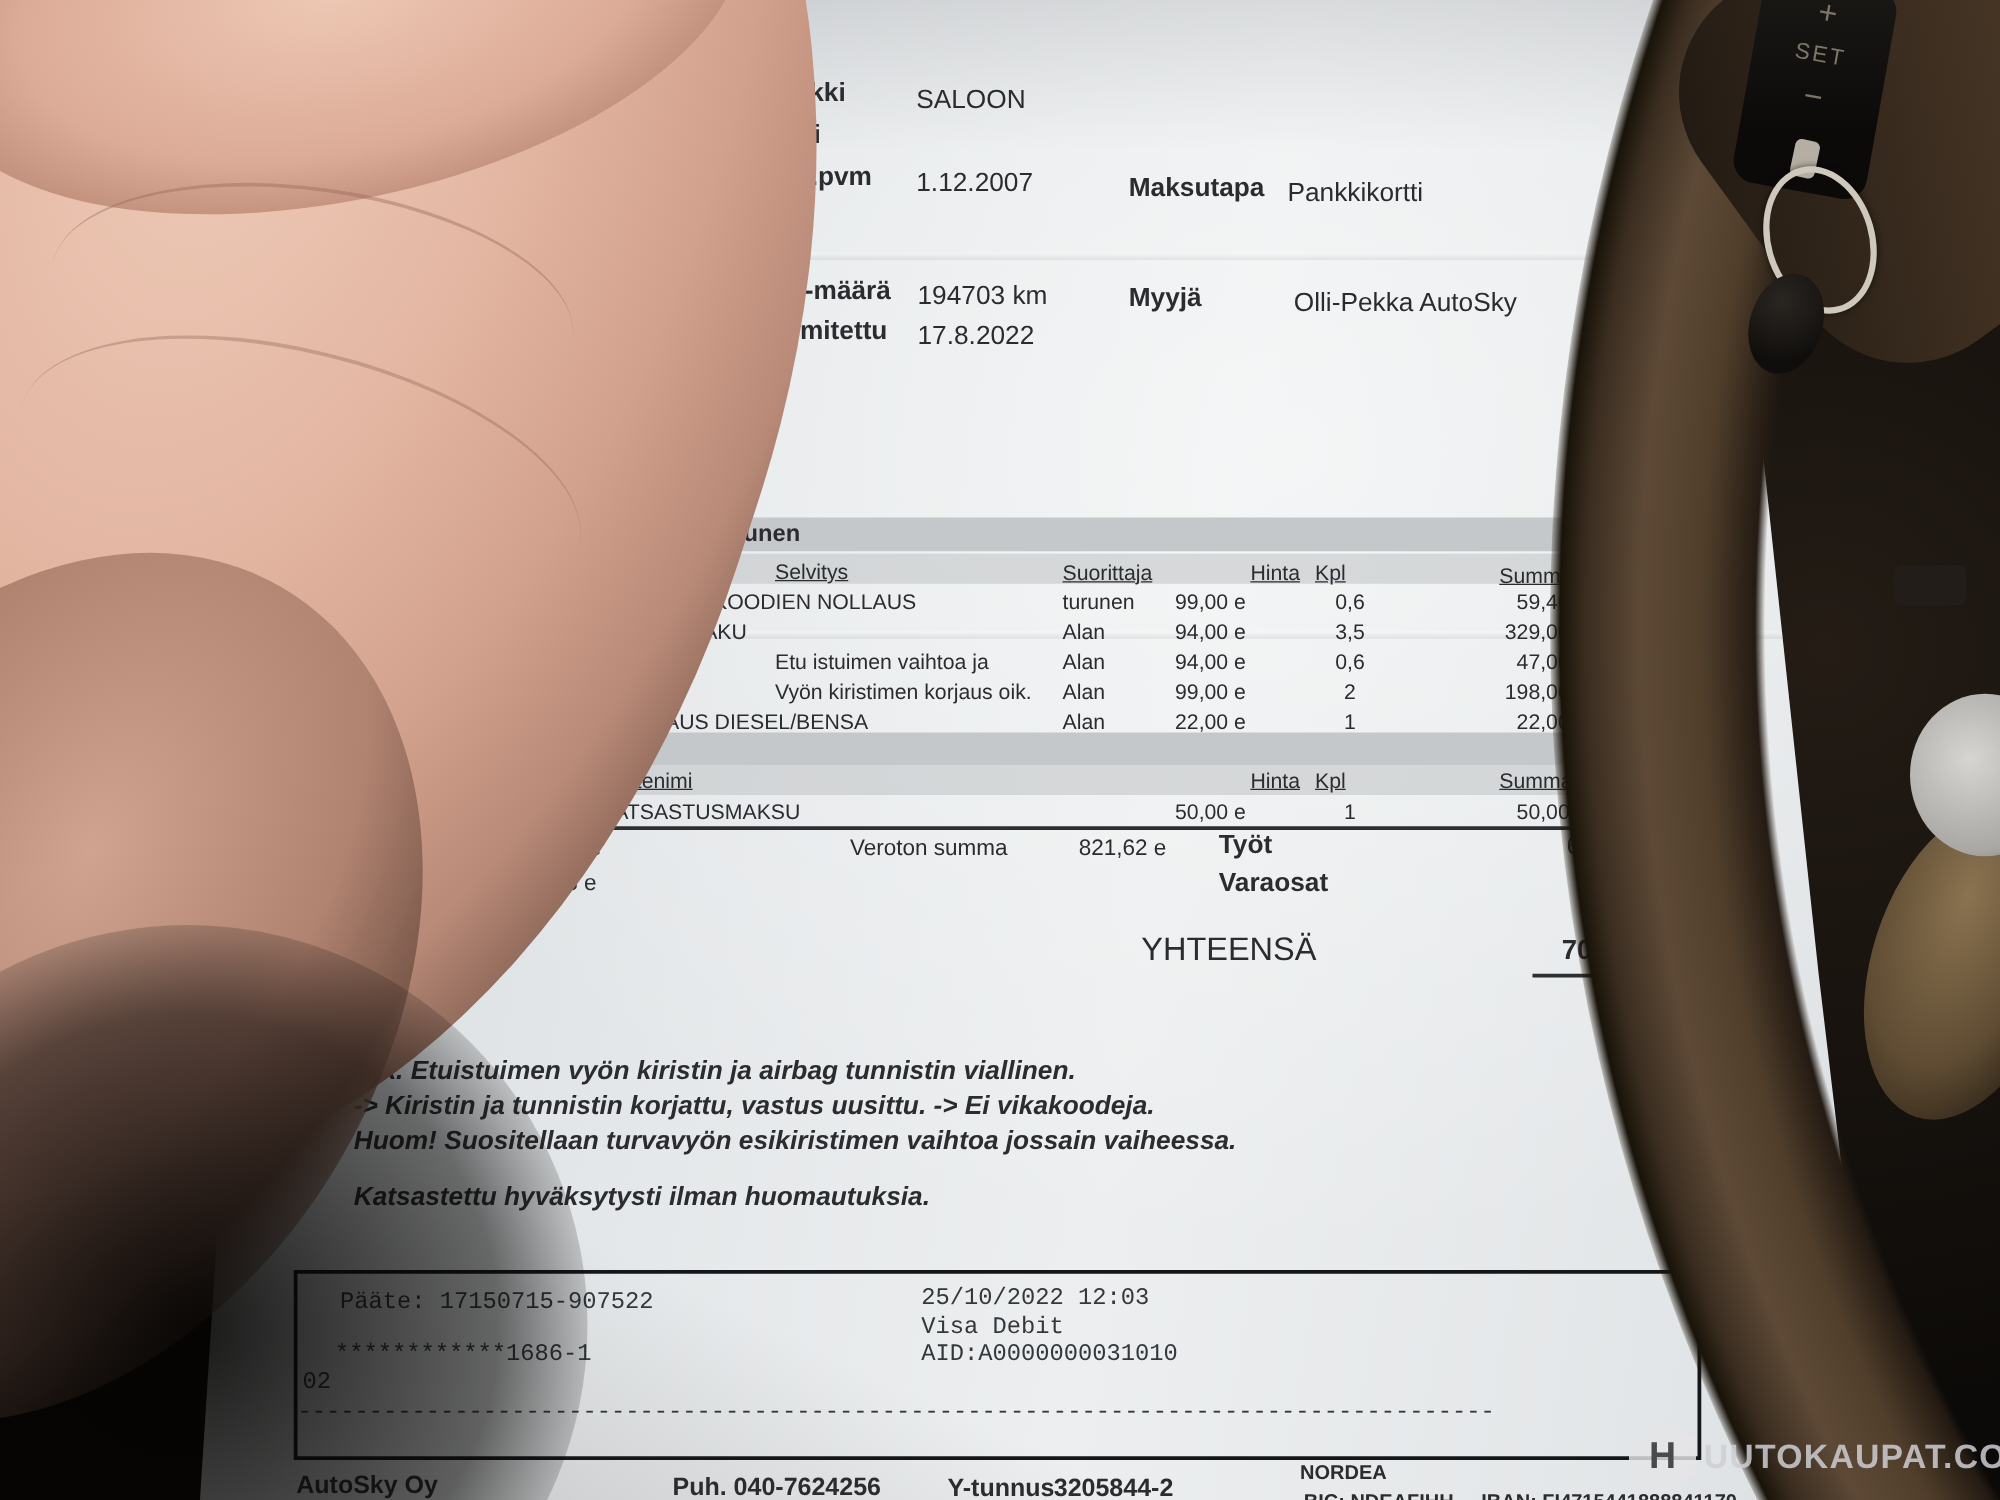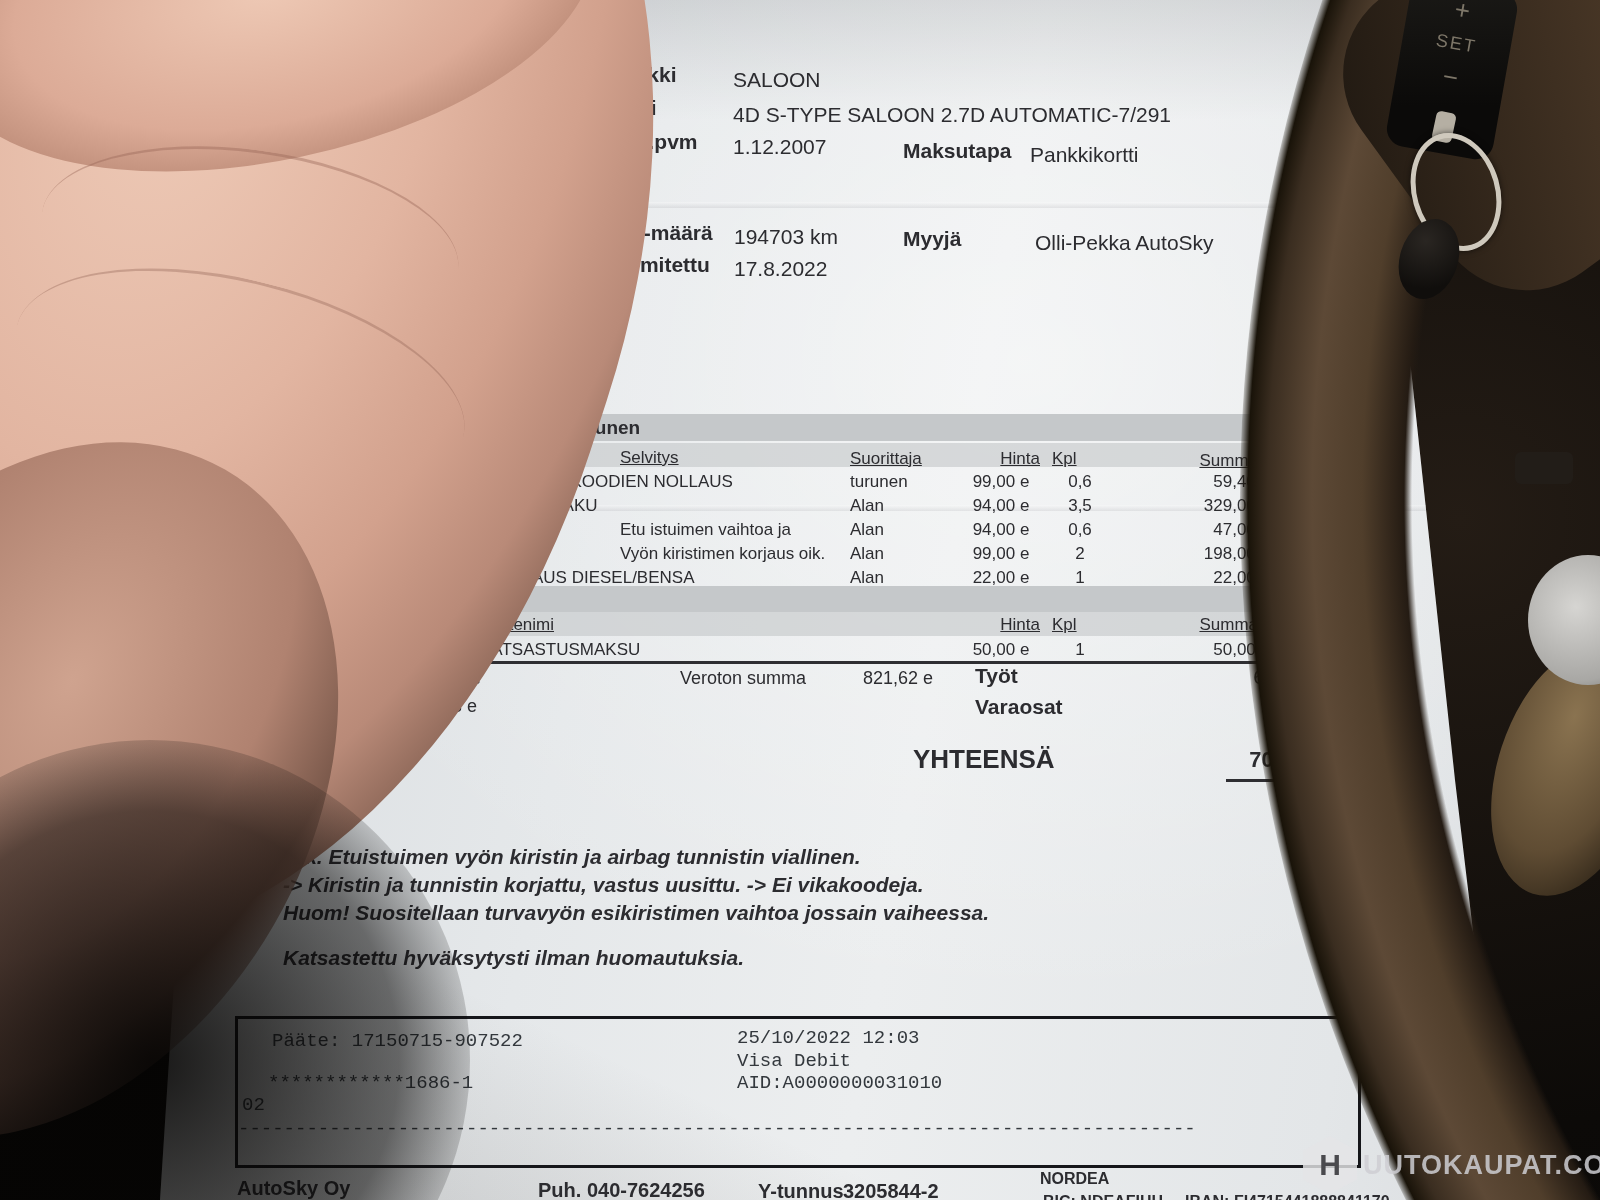--- a/index.html
+++ b/index.html
@@ -41,21 +41,21 @@
   .doc{color:#2c2c30;}
   .lbl{font-weight:bold;font-size:21px;}
   .val{font-size:21px;}
   .band{position:absolute;left:268px;width:1064px;background:#c5c8ca;}
   .band2{position:absolute;left:268px;width:1064px;background:rgba(198,201,203,.65);}
   .bt{font-weight:bold;font-size:19px;}
   .th{font-size:17px;text-decoration:underline;}
   .td{font-size:17px;}
   .row{position:absolute;left:0;width:100%;height:24px;}
   .c-koodi{left:272px}.c-teht{left:390px}.c-selv{left:620px}.c-suor{left:850px}
-  .c-hinta{left:940px;width:122px;text-align:center}
+  .c-hinta{left:940px;width:122px;text-align:left}
   .c-kpl{left:1048px;width:64px;text-align:center}
   .c-summa{left:1148px;width:122px;text-align:right}
   .c-alv{left:1290px}
   .c-nimi{left:480px}
   .h-hinta{left:930px;width:110px;text-align:right}
   .h-kpl{left:1052px}
   .h-summa{left:1146px;width:112px;text-align:right}
   .h-alv{left:1268px}
   .tot{font-size:18px;} .totb{font-weight:bold;font-size:21px;}
   .note{font-weight:bold;font-style:italic;font-size:21px;}
@@ -109,21 +109,20 @@
     <div class="abs lbl" style="left:283px;top:89px">Vuosimalli</div>
     <div class="abs val" style="left:426px;top:88px">2007</div>
     <div class="abs lbl" style="left:283px;top:122px">Iskutilavuus</div>
     <div class="abs val" style="left:426px;top:121px">2720</div>
     <div class="abs lbl" style="left:283px;top:156px">Valmistenro</div>
     <div class="abs val" style="left:426px;top:156px">SAJAA011087N90228</div>
 
     <div class="abs lbl" style="left:610px;top:63px">Merkki</div>
     <div class="abs val" style="left:733px;top:68px">SALOON</div>
     <div class="abs lbl" style="left:610px;top:96px">Malli</div>
-    <div class="abs val" style="left:733px;top:103px">4D S-TYPE SALOON 2.7D AUTOMATIC-7/291</div>
     <div class="abs lbl" style="left:610px;top:130px">Rek.pvm</div>
     <div class="abs val" style="left:733px;top:135px">1.12.2007</div>
     <div class="abs lbl" style="left:903px;top:139px">Maksutapa</div>
     <div class="abs val" style="left:1030px;top:143px">Pankkikortti</div>
 
     <div class="abs lbl" style="left:283px;top:217px">Tuotu</div>
     <div class="abs val" style="left:426px;top:215px">17.8.2022</div>
     <div class="abs lbl" style="left:283px;top:249px">Valmis</div>
     <div class="abs val" style="left:426px;top:247px">24.8.2022</div>
     <div class="abs lbl" style="left:610px;top:221px">Km-määrä</div>
@@ -225,21 +224,21 @@
     <div class="u2" style="left:268px;top:661px;width:1064px;height:3px"></div>
 
     <div class="abs tot" style="left:283px;top:668px">Alv 24% myynti 705,40 e</div>
     <div class="abs tot" style="left:283px;top:696px">Alv 24% osuus 136,53 e</div>
     <div class="abs tot" style="left:680px;top:668px">Veroton summa</div>
     <div class="abs tot" style="left:815px;top:668px;width:118px;text-align:right">821,62 e</div>
     <div class="abs totb" style="left:975px;top:664px">Työt</div>
     <div class="abs val" style="left:1170px;top:665px;width:165px;text-align:right">655,40 e</div>
     <div class="abs totb" style="left:975px;top:695px">Varaosat</div>
     <div class="abs val" style="left:1170px;top:696px;width:165px;text-align:right">50,00 e</div>
-    <div class="abs" style="left:913px;top:744px;font-weight:bold;font-size:26px">YHTEENSÄ</div>
+    <div class="abs" style="left:913px;top:744px;font-weight:normal;font-size:26px">YHTEENSÄ</div>
     <div class="abs" style="left:1170px;top:747px;width:165px;text-align:right;font-weight:bold;font-size:22px">705,40 e</div>
     <div class="u2" style="left:1226px;top:779px;width:110px;height:3px"></div>
 
     <div class="abs note" style="left:283px;top:845px">Oik. Etuistuimen vyön kiristin ja airbag tunnistin viallinen.</div>
     <div class="abs note" style="left:283px;top:873px">-&gt; Kiristin ja tunnistin korjattu, vastus uusittu. -&gt; Ei vikakoodeja.</div>
     <div class="abs note" style="left:283px;top:901px">Huom! Suositellaan turvavyön esikiristimen vaihtoa jossain vaiheessa.</div>
     <div class="abs note" style="left:283px;top:946px">Katsastettu hyväksytysti ilman huomautuksia.</div>
 
     <div class="rbox"></div>
     <div class="abs mono" style="left:272px;top:1030px">Pääte: 17150715-907522</div>

